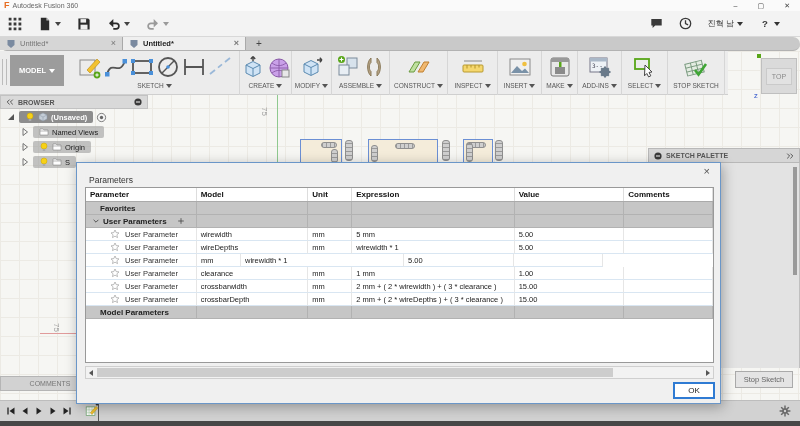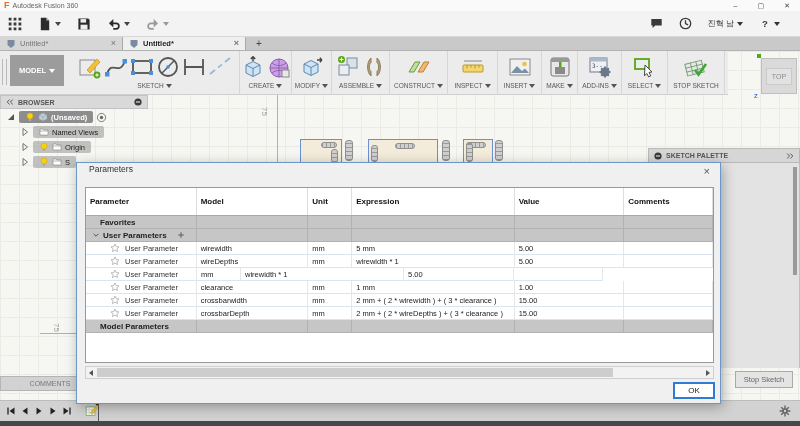--- a/index.html
+++ b/index.html
@@ -21,21 +21,21 @@
 
   
   .qat{position:absolute;left:0;top:11px;width:800px;height:26px;background:#f3f3f3;
        border-bottom:1px solid #d8d8d8;display:flex;align-items:center;padding:0 8px;z-index:6;}
   .qat-cluster{display:flex;align-items:center;gap:3px;margin-right:16px;color:#444;}
   .qat-right{margin-left:auto;display:flex;align-items:center;gap:16px;padding-right:12px;color:#333;}
   .user-chip{display:flex;align-items:center;gap:3px;font-size:8px;color:#333;}
 
   
   .tabbar{position:absolute;left:0;top:37px;width:800px;height:14px;background:#c9c9c9;
-          border-bottom:1px solid #b2b2b2;display:flex;z-index:6;}
+          border-bottom:1px solid #b2b2b2;display:flex;z-index:6;border-radius:7px;}
   .tab{width:123px;display:flex;align-items:center;gap:4px;padding:0 6px;font-size:7.5px;
        border-right:1px solid #a9a9a9;}
   .tab.inactive{background:#d6d6d6;color:#777;}
   .tab.active{background:#efefef;color:#222;font-weight:bold;}
   .tclose{margin-left:auto;font-size:9px;line-height:9px;color:#777;}
   .newtab{width:26px;display:flex;align-items:center;justify-content:center;font-size:10px;color:#444;}
 
   
   .canvas{position:absolute;left:0;top:51px;width:800px;height:349px;z-index:1;background-color:#f6f6f3;
     background-image:
@@ -88,25 +88,25 @@
   .comments-bar{position:absolute;left:0;top:376px;width:100px;height:15px;background:#d2d2d2;
      border:1px solid #b5b5b5;display:flex;align-items:center;justify-content:center;
      font-size:7px;color:#777;z-index:2;}
   .stop-sketch-btn{position:absolute;left:735px;top:371px;width:58px;height:17px;background:#e4e4e4;
      border:1px solid #aaa;display:flex;align-items:center;justify-content:center;
      font-size:7.5px;color:#666;z-index:5;}
 
   
   .dialog{position:absolute;left:76px;top:162px;width:645px;height:242px;background:#f0f0f0;
           border:1px solid #6a96c8;box-shadow:2px 3px 12px rgba(0,0,0,.3);z-index:10;}
-  .dlg-title{position:absolute;left:12px;top:1px;font-size:8.5px;color:#333;}
+  .dlg-title{position:absolute;left:12px;top:12px;font-size:8.5px;color:#333;}
   .dlg-close{position:absolute;right:10px;top:3px;font-size:11px;color:#555;line-height:11px;}
   .ptable{position:absolute;left:8px;top:24px;width:629px;height:176px;background:#fff;
           border:1px solid #999;overflow:hidden;}
-  .thead{display:flex;height:28px;border-bottom:1px solid #aaa;background:#fff;}
+  .thead{display:flex;height:14px;border-bottom:1px solid #aaa;background:#fff;}
   .th{display:flex;align-items:center;height:100%;padding-left:4px;border-right:1px solid #ddd;
       font-size:8px;font-weight:bold;color:#111;}
   .trow{display:flex;height:13px;}
   .td{display:flex;align-items:center;height:100%;padding-left:4px;border-right:1px solid #e6e6e6;
       font-size:7.5px;color:#222;overflow:hidden;white-space:nowrap;}
   .trow.group .td{background:#c6c6c6;border-right:1px solid #b2b2b2;border-bottom:1px solid #b2b2b2;
       font-size:8px;font-weight:bold;}
   .trow.data .td{border-bottom:1px solid #d9e6f2;}
   .glabel{margin-left:10px;}
   .star{margin-left:20px;}

